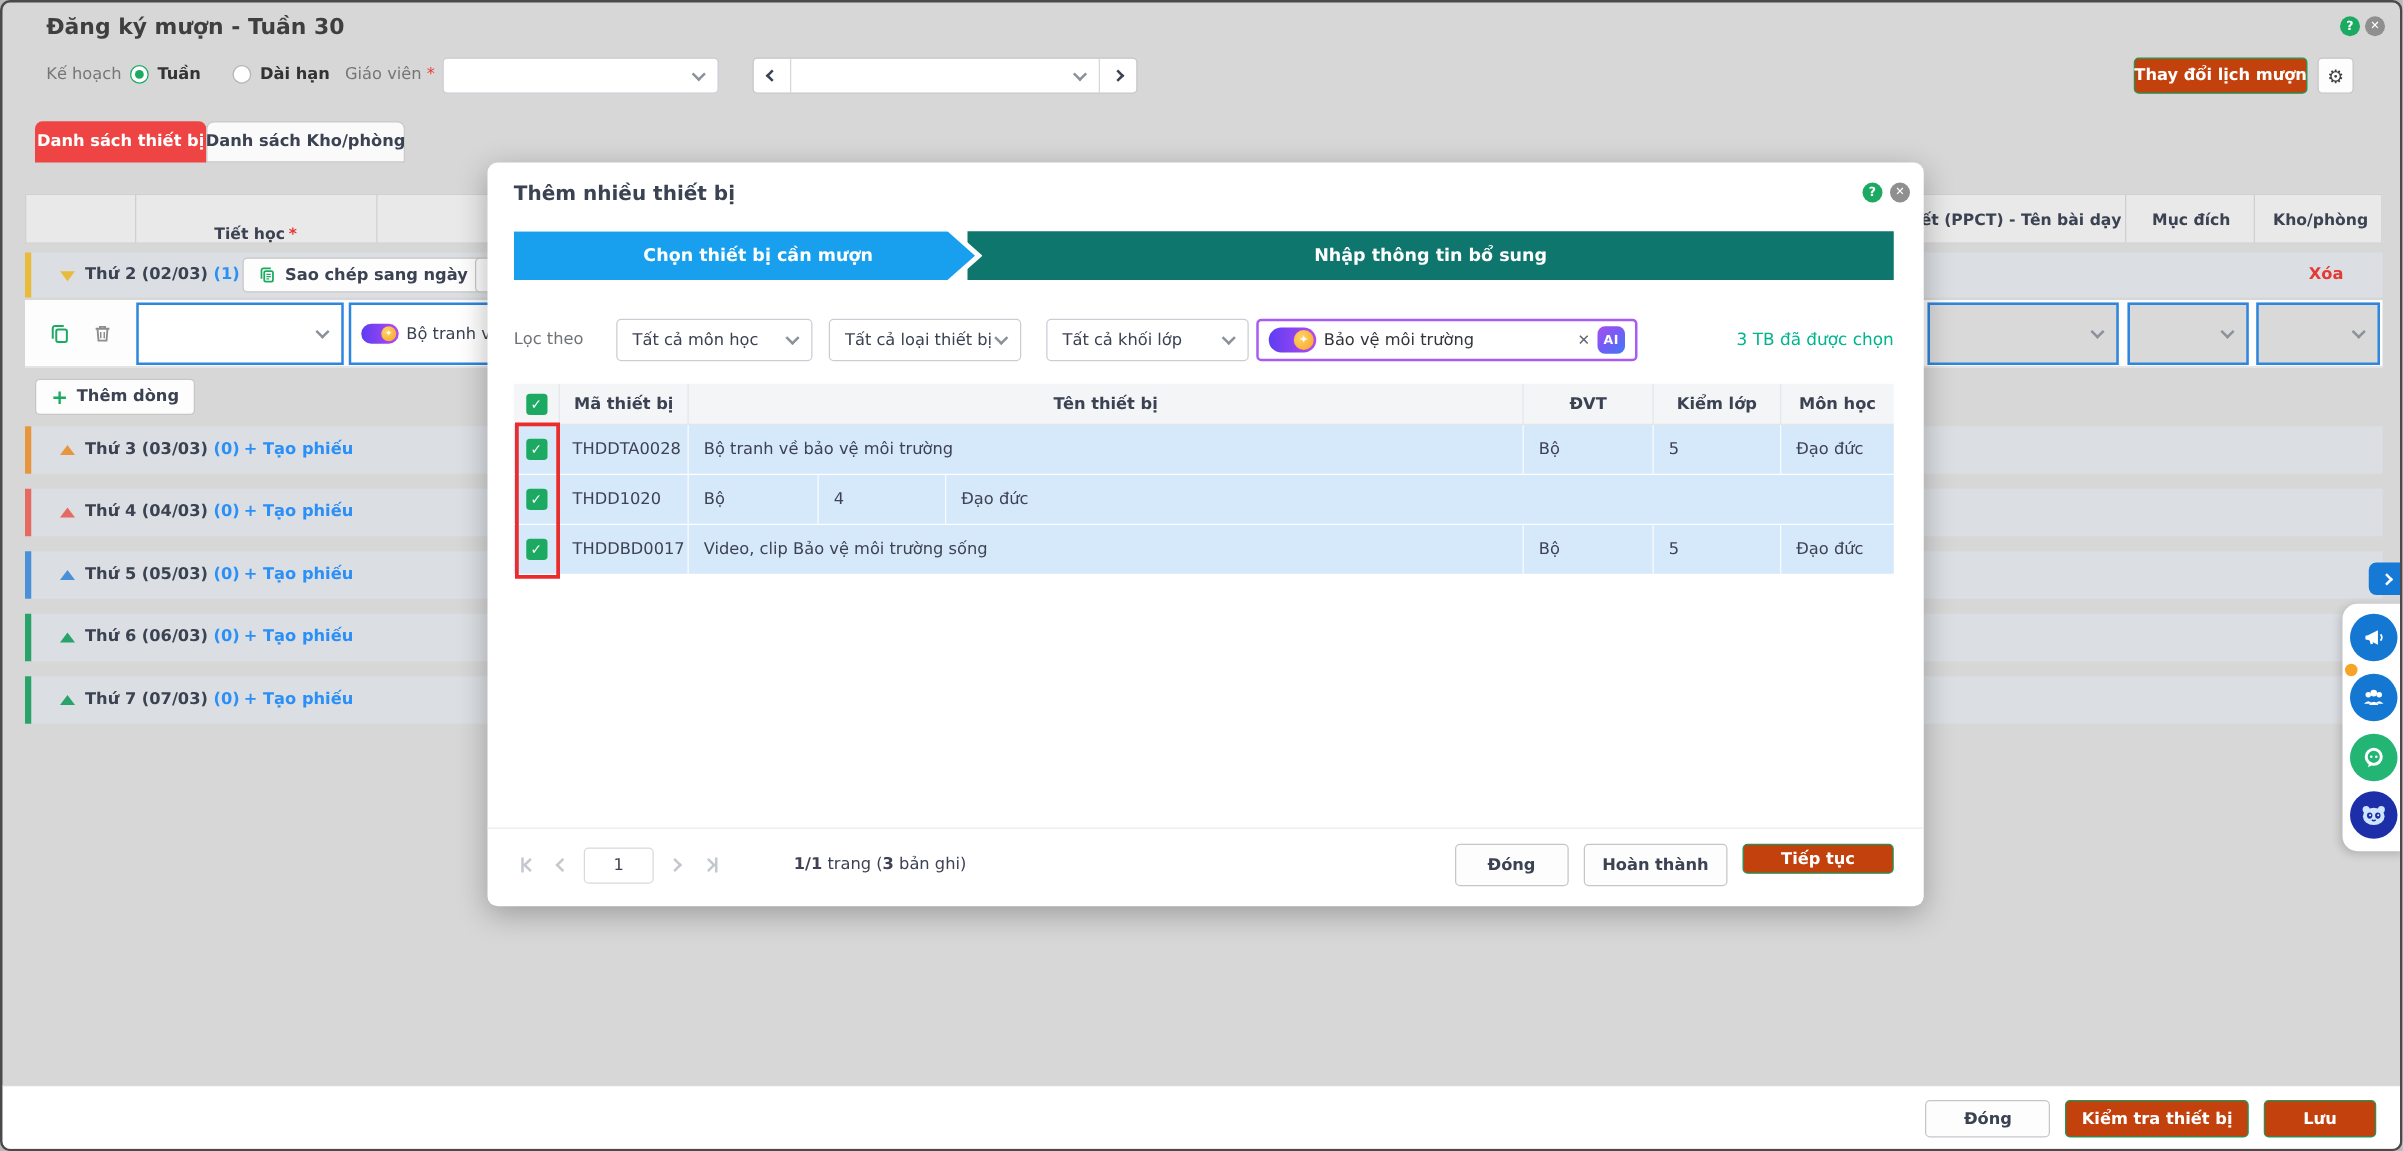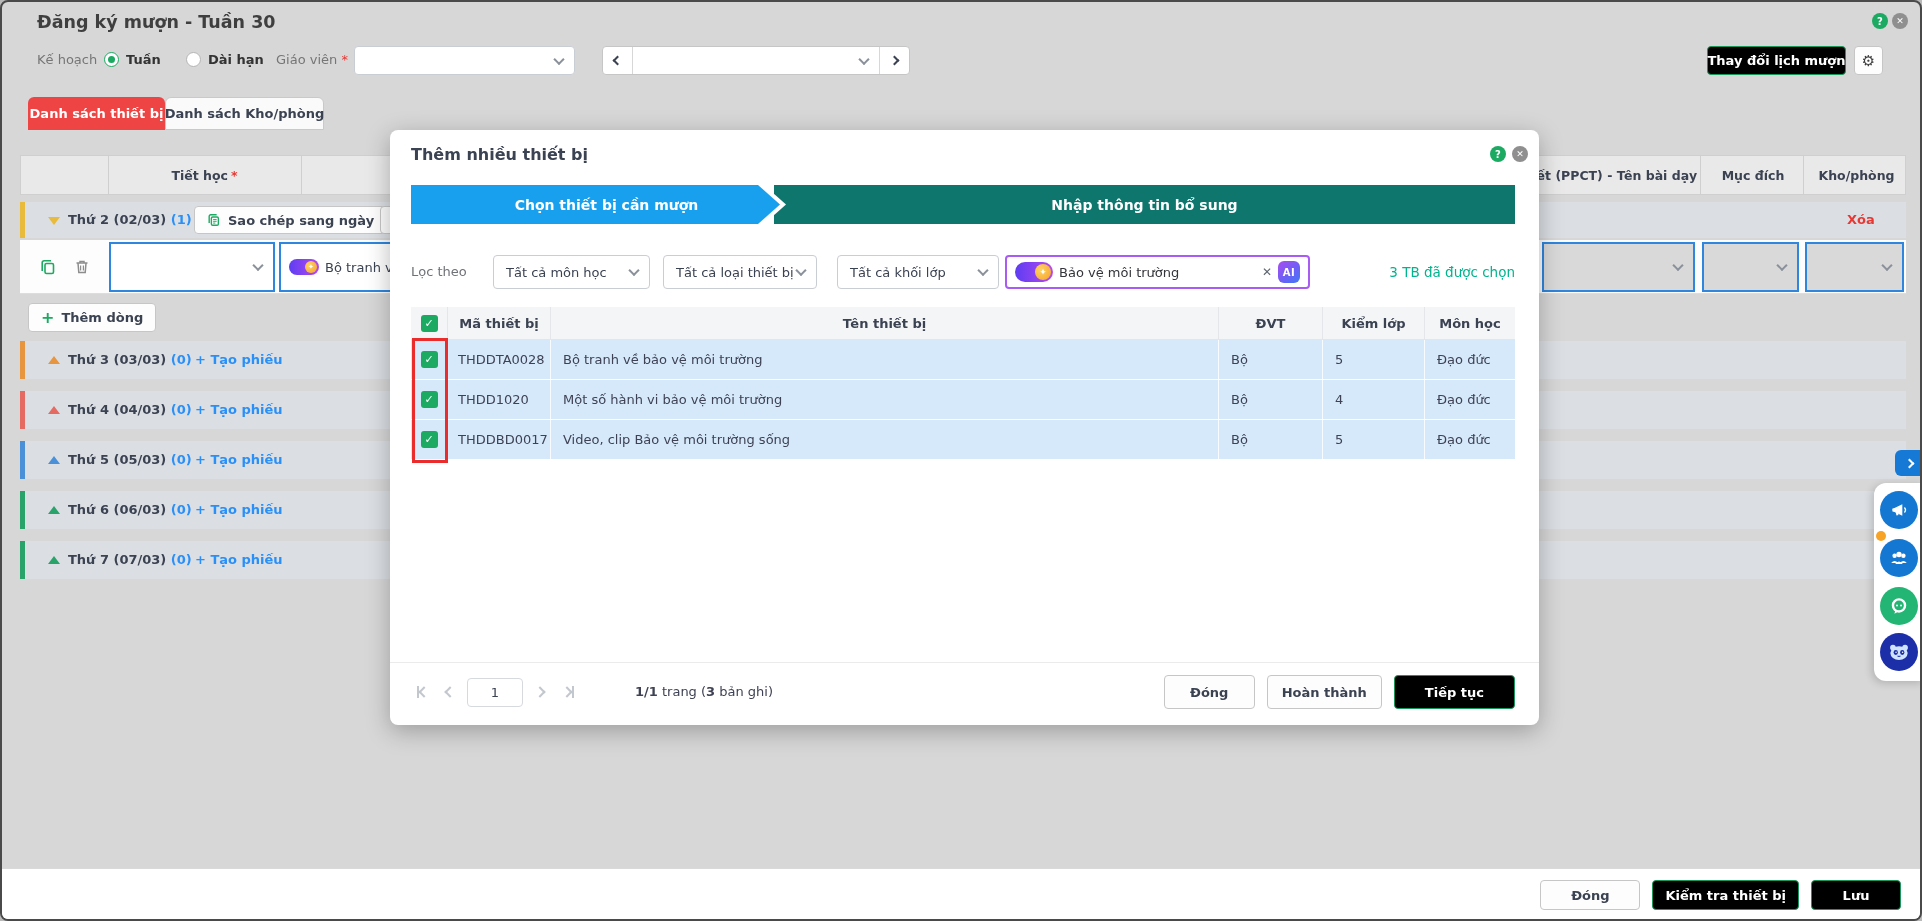--- a/index.html
+++ b/index.html
@@ -2,21 +2,21 @@
 <html><head>
 <meta charset="utf-8">
 <style>
   html,body{margin:0;padding:0;width:1922px;height:921px;overflow:hidden;background:#b9b9b9;}
   *{box-sizing:border-box;font-family:"DejaVu Sans","Liberation Sans",sans-serif;}
   #app{position:relative;width:1922px;height:921px;background:#d7d7d7;border:2px solid #4a4a4a;border-radius:8px;overflow:hidden;}
   .abs{position:absolute;}
   .nowrap{white-space:nowrap;}
   
   .btn{display:inline-flex;align-items:center;justify-content:center;border-radius:4px;font-size:13px;font-weight:bold;white-space:nowrap;cursor:pointer;}
-  .btn-green{background:#000000;color:#fff;border:1px solid #18985a;}
+  .btn-green{background:#c2410c;color:#fff;border:1px solid #18985a;}
   .btn-white{background:#fdfdfd;color:#3b4252;border:1px solid #c6c6c6;}
   
   .sel{position:absolute;background:#fff;border:1px solid #c9cdd4;border-radius:4px;display:flex;align-items:center;padding:0 30px 0 12px;font-size:13px;color:#3b4252;}
   .chev{position:absolute;right:11px;top:50%;width:8px;height:8px;border-right:2px solid #8b919b;border-bottom:2px solid #8b919b;transform:translateY(-70%) rotate(45deg);}
   .chev-l{width:8px;height:8px;border-left:2px solid #3b4252;border-bottom:2px solid #3b4252;transform:rotate(45deg);}
   .chev-r{width:8px;height:8px;border-right:2px solid #3b4252;border-bottom:2px solid #3b4252;transform:rotate(-45deg);}
   
   .circ{border-radius:50%;display:flex;align-items:center;justify-content:center;color:#fff;font-weight:bold;}
   
   .radio{position:absolute;width:15px;height:15px;border-radius:50%;background:#fff;}
@@ -98,21 +98,21 @@
   <div class="abs btn btn-green" style="left:1705px;top:44px;width:139px;height:29px;">Thay đổi lịch mượn</div>
   <div class="abs btn btn-white" style="left:1852px;top:44px;width:29px;height:29px;font-size:15px;font-weight:normal;color:#3f3f3f;">
       <span>⚙</span>
     </div>
 
   <div class="abs btn" style="left:26px;top:95px;width:137px;height:33px;background:#ef4444;color:#fff;border-radius:6px 6px 0 0;">Danh sách thiết bị</div>
   <div class="abs btn" style="left:163px;top:95px;width:159px;height:33px;background:#fafafa;color:#3b4252;border:1px solid #c9c9c9;border-radius:6px 6px 0 0;">Danh sách Kho/phòng</div>
 
   <div class="abs" style="left:18px;top:153px;width:1886px;height:40px;background:#e9e9e9;border:1px solid #cfcfcf;">
     <div class="abs" style="left:87px;top:0;bottom:0;border-left:1px solid #cfcfcf;"></div>
-    <div class="abs nowrap" style="left:87px;width:193px;top:0;height:38px;display:flex;align-items:center;justify-content:center;font-size:12.5px;font-weight:bold;color:#3b4252;">
+    <div class="abs nowrap" style="left:87px;width:193px;top:0;height:38px;display:flex;align-items:flex-end;justify-content:center;font-size:12.5px;font-weight:bold;color:#3b4252;">
       <span>Tiết học</span>
         <span style="color:#e53935;margin-left:3px;">*</span>
     </div>
     <div class="abs" style="left:280px;top:0;bottom:0;border-left:1px solid #cfcfcf;"></div>
     <div class="abs nowrap" style="left:1497px;width:185px;top:0;height:38px;display:flex;align-items:center;justify-content:center;font-size:12.5px;font-weight:bold;color:#3b4252;">Tiết (PPCT) - Tên bài dạy</div>
     <div class="abs" style="left:1679px;top:0;bottom:0;border-left:1px solid #cfcfcf;"></div>
     <div class="abs nowrap" style="left:1682px;width:100px;top:0;height:38px;display:flex;align-items:center;justify-content:center;font-size:12.5px;font-weight:bold;color:#3b4252;">Mục đích</div>
     <div class="abs" style="left:1782px;top:0;bottom:0;border-left:1px solid #cfcfcf;"></div>
     <div class="abs nowrap" style="left:1785px;width:101px;top:0;height:38px;display:flex;align-items:center;justify-content:center;font-size:12.5px;font-weight:bold;color:#3b4252;">Kho/phòng</div>
   </div>
@@ -320,21 +320,20 @@
         <div class="mt-cell w2">Bộ tranh về bảo vệ môi trường</div>
         <div class="mt-cell w3">Bộ</div>
         <div class="mt-cell w4">5</div>
         <div class="mt-cell w5">Đạo đức</div>
       </div>
       <div class="mt-row" style="top:73px;height:40px;background:#d5e9fb;border-bottom:1px solid #fff;">
         <div class="mt-cell w0">
             <span class="cbx">✓</span>
           </div>
         <div class="mt-cell w1">THDD1020</div>
-        <div class="mt-cell w2">Một số hành vi bảo vệ môi trường</div>
         <div class="mt-cell w3">Bộ</div>
         <div class="mt-cell w4">4</div>
         <div class="mt-cell w5">Đạo đức</div>
       </div>
       <div class="mt-row" style="top:113px;height:40px;background:#d5e9fb;border-bottom:1px solid #fff;">
         <div class="mt-cell w0">
             <span class="cbx">✓</span>
           </div>
         <div class="mt-cell w1">THDDBD0017</div>
         <div class="mt-cell w2">Video, clip Bảo vệ môi trường sống</div>
@@ -362,18 +361,18 @@
             <span class="pchev right"></span>
             <span class="pbar"></span>
           </span>
       </div>
       <div class="abs nowrap" style="left:245px;top:14px;line-height:30px;font-size:13px;color:#3f4254;">
         <span style="font-weight:bold;">1/1</span><span> trang (</span><span style="font-weight:bold;">3</span><span> bản ghi)</span>
       </div>
       <div class="abs" style="right:24px;top:12px;display:flex;gap:12px;">
         <div class="btn btn-white" style="min-width:91px;height:34px;padding:0 14px;">Đóng</div>
         <div class="btn btn-white" style="min-width:100px;height:34px;padding:0 14px;">Hoàn thành</div>
-        <div class="btn btn-green" style="min-width:94px;height:34px;padding:0 30px;">Tiếp tục</div>
+        <div class="btn btn-green" style="min-width:94px;height:24px;padding:0 30px;">Tiếp tục</div>
       </div>
     </div>
   </div>
 
 </div>
 
 </body></html>

